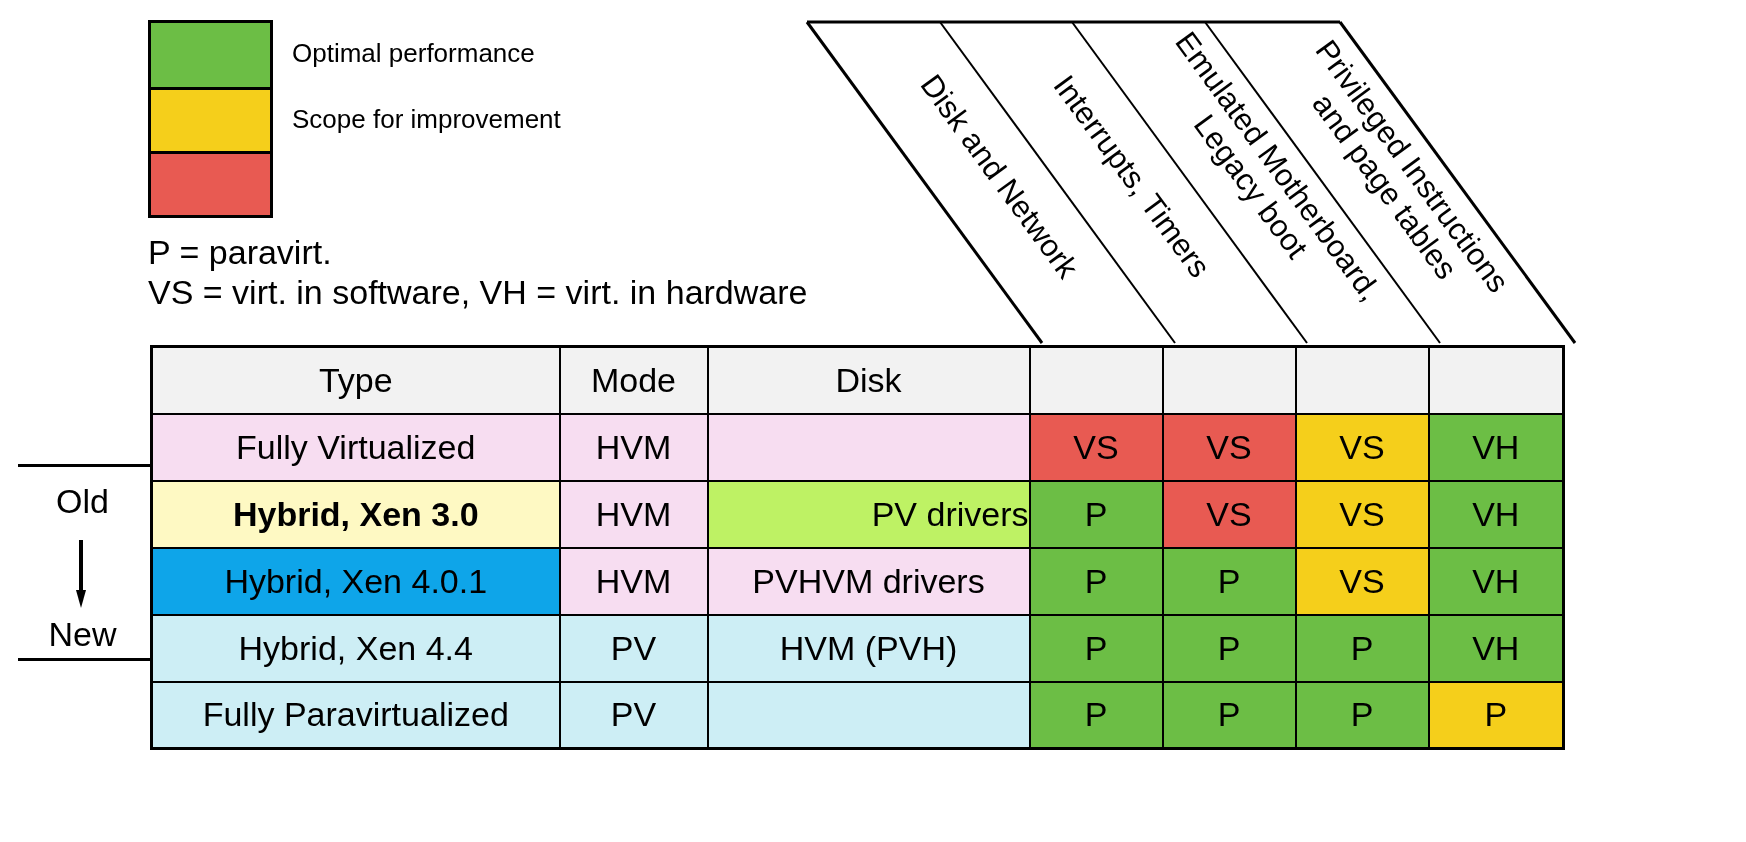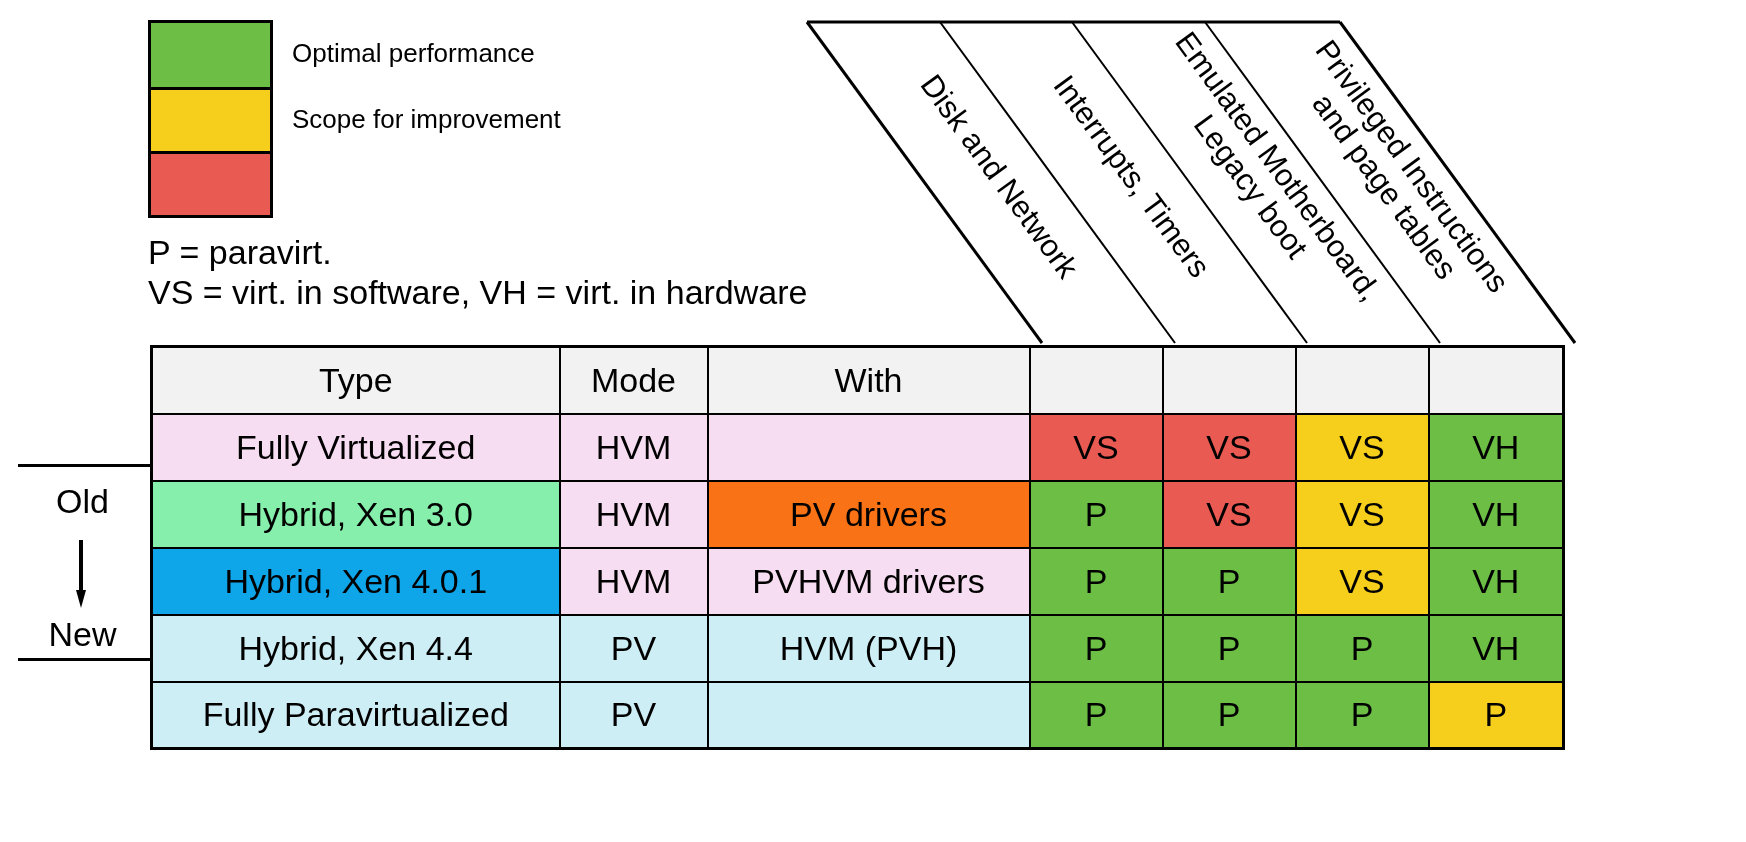--- a/index.html
+++ b/index.html
@@ -185,39 +185,39 @@
       <col class="col-with">
     <col class="col-mark">
       <col class="col-mark">
       <col class="col-mark">
       <col class="col-mark-last">
   </colgroup>
   <tbody id="matrix-body">
       <tr class="head-row">
         <td style="background: rgb(242, 242, 242);">Type</td>
         <td style="background: rgb(242, 242, 242);">Mode</td>
-        <td style="background: rgb(242, 242, 242);">With</td>
+        <td style="background: rgb(242, 242, 242);">Disk</td>
         <td style="background: rgb(242, 242, 242);"></td>
         <td style="background: rgb(242, 242, 242);"></td>
         <td style="background: rgb(242, 242, 242);"></td>
         <td style="background: rgb(242, 242, 242);"></td>
       </tr>
       <tr>
         <td style="background: rgb(247, 221, 241);">Fully Virtualized</td>
         <td style="background: rgb(247, 221, 241);">HVM</td>
         <td style="background: rgb(247, 221, 241);"></td>
         <td class="cell-mark" style="background: rgb(232, 90, 82);">VS</td>
         <td class="cell-mark" style="background: rgb(232, 90, 82);">VS</td>
         <td class="cell-mark" style="background: rgb(245, 207, 27);">VS</td>
         <td class="cell-mark" style="background: rgb(108, 190, 69);">VH</td>
       </tr>
       <tr>
-        <td style="background: #86efac;">Hybrid, Xen 3.0</td>
+        <td style="background: #fef9c3; font-weight: bold;">Hybrid, Xen 3.0</td>
         <td style="background: rgb(247, 221, 241);">HVM</td>
-        <td style="background: #f97316;">PV drivers</td>
+        <td style="background: #bef264; text-align: right;">PV drivers</td>
         <td class="cell-mark" style="background: rgb(108, 190, 69);">P</td>
         <td class="cell-mark" style="background: rgb(232, 90, 82);">VS</td>
         <td class="cell-mark" style="background: rgb(245, 207, 27);">VS</td>
         <td class="cell-mark" style="background: rgb(108, 190, 69);">VH</td>
       </tr>
       <tr>
         <td style="background: #0ea5e9;">Hybrid, Xen 4.0.1</td>
         <td style="background: rgb(247, 221, 241);">HVM</td>
         <td style="background: rgb(247, 221, 241);">PVHVM drivers</td>
         <td class="cell-mark" style="background: rgb(108, 190, 69);">P</td>

